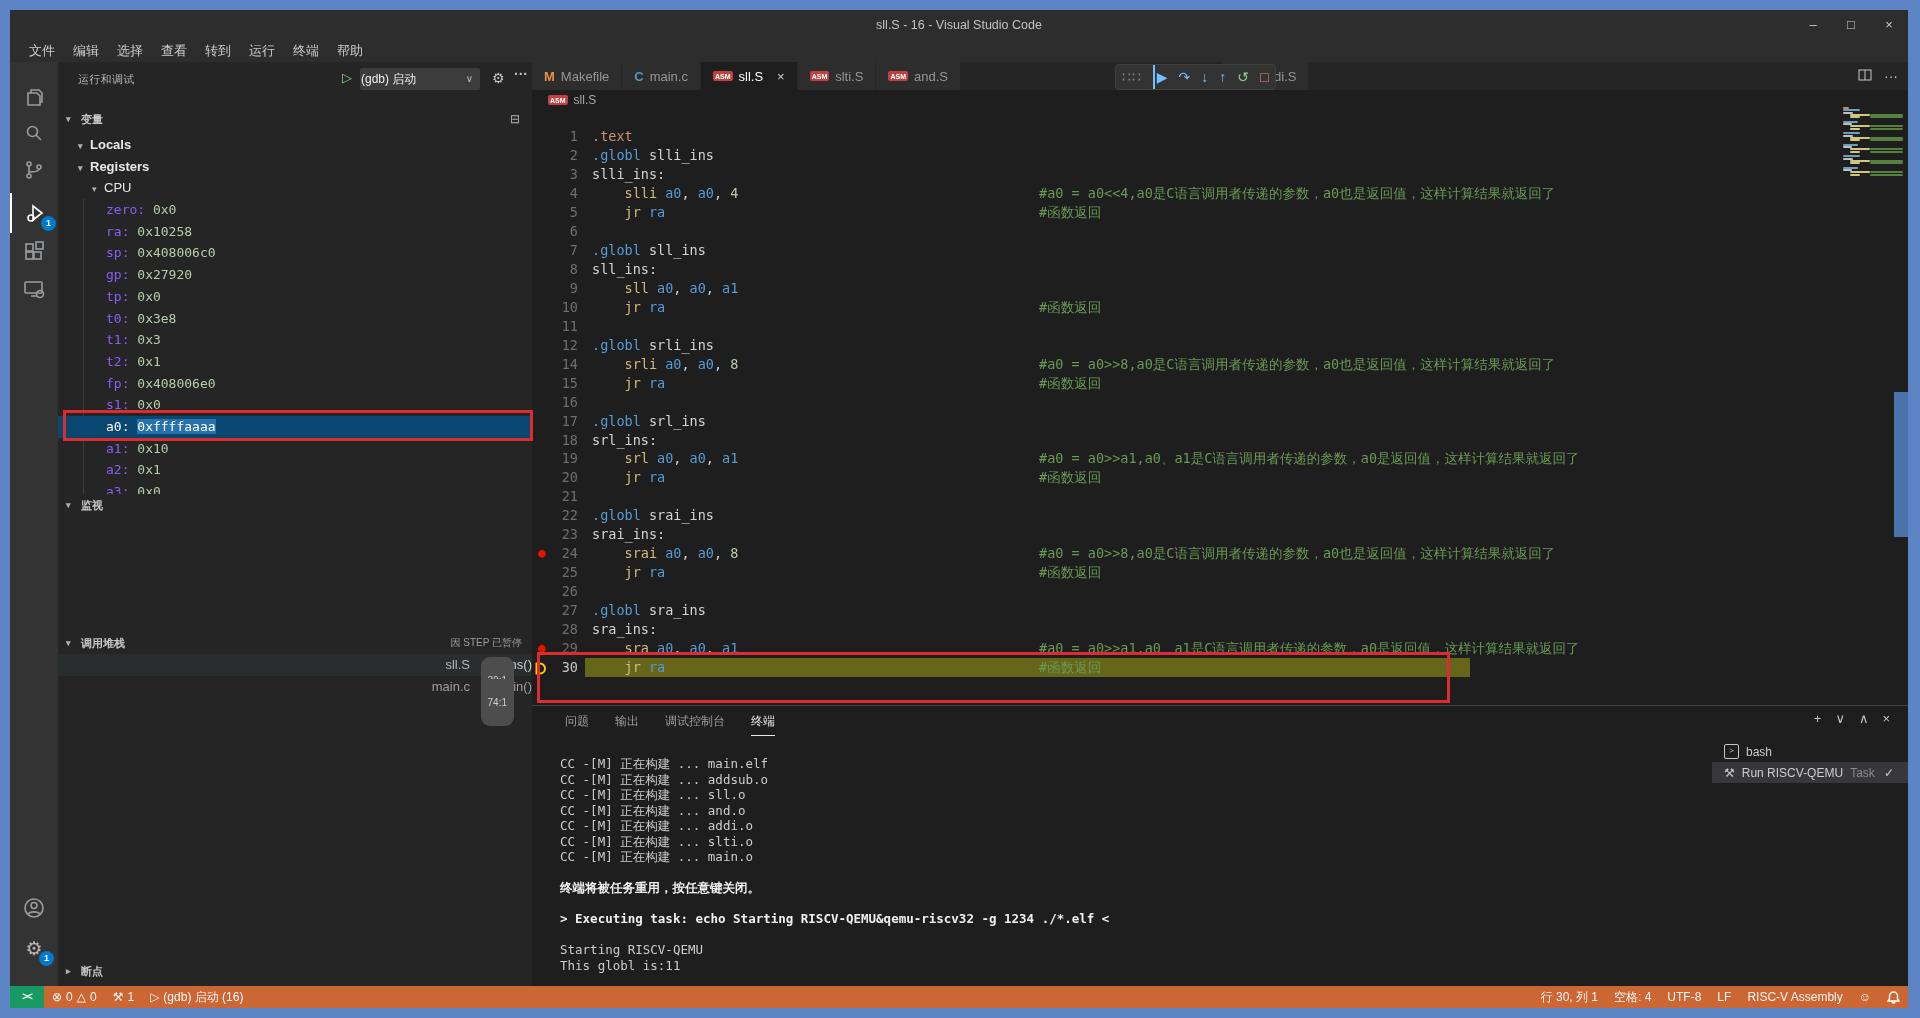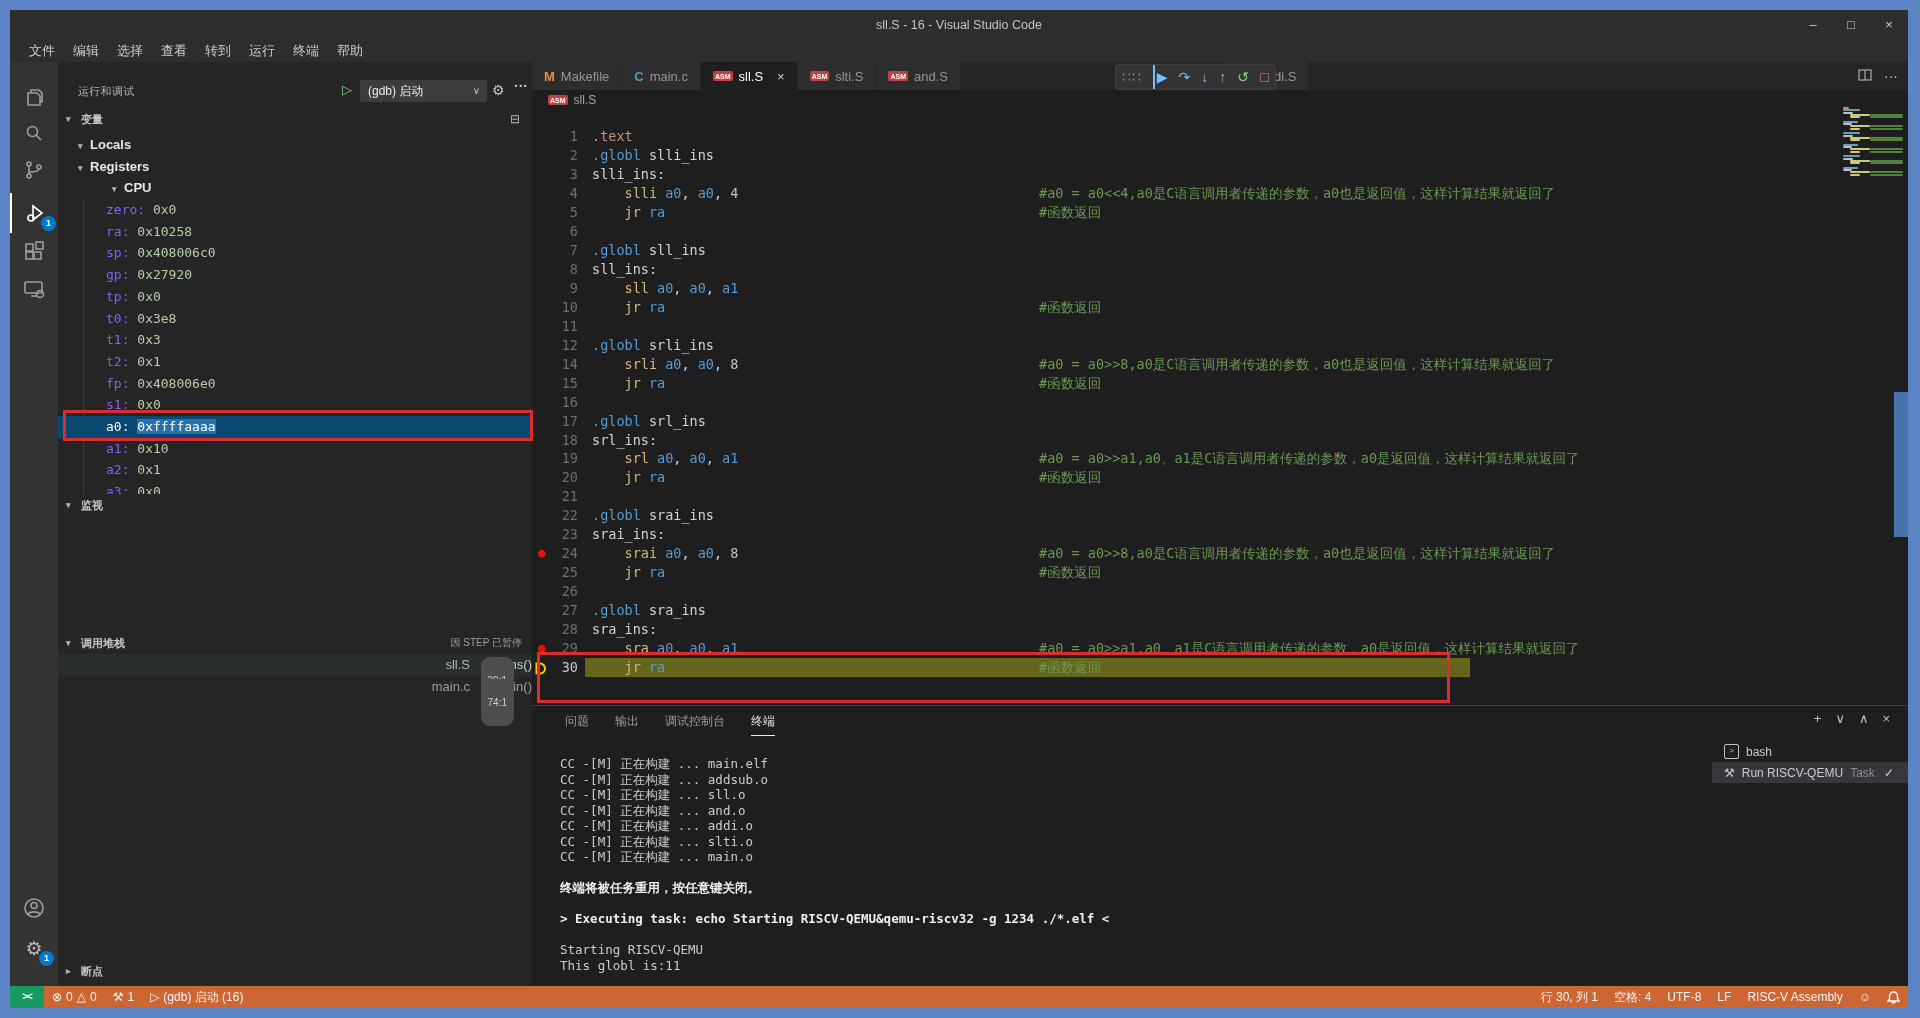--- a/index.html
+++ b/index.html
@@ -22,37 +22,37 @@
   .activitybar{width:48px;background:#333333;flex:none;position:relative;}
   .act-icon{position:absolute;left:0;width:48px;height:40px;display:flex;align-items:center;justify-content:center;}
   .act-icon svg{stroke:#9a9da0;fill:none;stroke-width:1.6;}
   .act-icon.active{border-left:2px solid #ffffff;}
   .act-icon.active svg{stroke:#ffffff;}
   .badge{position:absolute;right:4px;bottom:2px;min-width:15px;height:15px;border-radius:8px;background:#007acc;
          color:#fff;font-size:9px;line-height:15px;text-align:center;font-weight:bold;}
   .gear-glyph{font-size:19px;color:#b8b8b8;}
   
   .sidebar{width:474px;background:#252526;flex:none;position:relative;font-size:13px;color:#cccccc;}
-  .sb-top{position:absolute;top:12px;left:0;right:0;height:34px;display:flex;align-items:center;padding-left:20px;}
+  .sb-top{position:absolute;top:0;left:0;right:0;height:34px;display:flex;align-items:center;padding-left:20px;}
   .sb-title{font-size:11px;color:#b8b8b8;letter-spacing:.3px;}
   .sb-play{position:absolute;left:284px;color:#89d185;font-size:13px;top:8px;}
   .sb-dd{position:absolute;left:302px;top:6px;width:118px;height:20px;background:#3c3c3c;border:1px solid #3c3c3c;
-         color:#eeeeee;font-size:12px;line-height:20px;padding-left:7px;border-radius:2px;}
+         color:#eeeeee;font-size:12px;line-height:20px;border-radius:2px;}
   .sb-dd .caret{position:absolute;right:6px;top:0;color:#bbbbbb;font-size:10px;}
   .sb-gear{position:absolute;left:434px;top:8px;color:#c5c5c5;font-size:14px;}
   .sb-dots{position:absolute;left:456px;top:4px;color:#c5c5c5;font-size:14px;font-weight:bold;}
   .sect-h{position:absolute;left:0;right:0;height:22px;display:flex;align-items:center;gap:5px;
           padding-left:8px;font-weight:bold;font-size:11px;color:#c5c5c5;background:#252526;}
   .sect-h .chev{font-size:9px;color:#b0b0b0;width:10px;}
   .var-body{position:absolute;left:0;right:0;overflow:hidden;}
   .guide{position:absolute;left:25px;width:1px;background:#3d3d3d;}
   .trow{height:21.7px;line-height:21.7px;white-space:pre;position:relative;}
   .trow .chev{display:inline-block;width:12px;font-size:9px;color:#b0b0b0;}
   .t1{padding-left:20px;font-weight:bold;color:#e8e8e8;}
-  .t2{padding-left:54px;font-weight:bold;color:#e8e8e8;}
+  .t2{padding-left:34px;font-weight:normal;color:#e8e8e8;}
   .reg{padding-left:48px;font-family:"DejaVu Sans Mono",monospace;font-size:13px;}
   .rname{color:#8b5cf6;}
   .rval{color:#b5cea8;}
   .reg.sel{background:#094771;}
   .reg.sel .rname{color:#ffffff;}
   .reg.sel .rval{color:#ffffff;background:rgba(64,150,220,.55);}
   .stack-rows{position:absolute;left:0;right:0;}
   .srow{height:21.7px;line-height:21.7px;padding-left:30px;position:relative;color:#cccccc;text-align:right;}
   .srow.active{background:#2a2d2e;}
   .srow .sfile{position:absolute;right:62px;color:#b5b5b5;}

